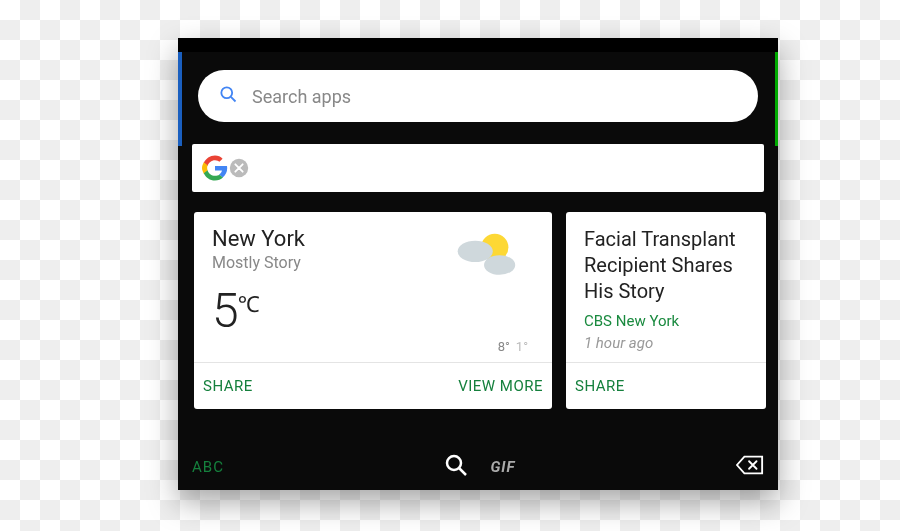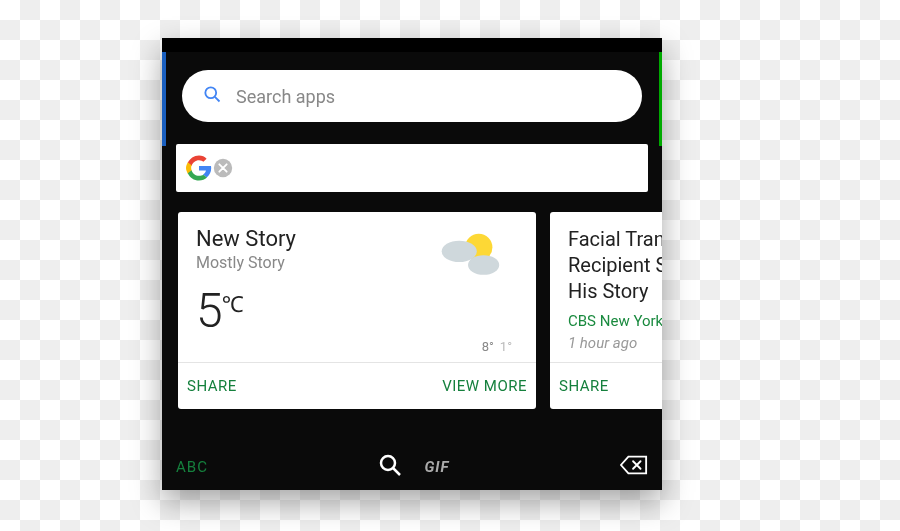--- a/index.html
+++ b/index.html
@@ -9,22 +9,22 @@
       background-image:
         linear-gradient(45deg, #eee 25%, transparent 25%, transparent 75%, #eee 75%),
         linear-gradient(45deg, #eee 25%, transparent 25%, transparent 75%, #eee 75%);
       background-size: 40px 40px;
       background-position: 0 0, 20px 20px;
       background-color: #fff;
       position: relative;
     }
     .device {
       position: absolute;
-      left: 162px; top: 38px;
-      width: 500px; height: 452px;
+      left: 178px; top: 38px;
+      width: 600px; height: 452px;
       background: #0a0a0a;
       box-shadow: 0 12px 28px rgba(0,0,0,0.35);
       overflow: hidden;
     }
     .topbar { height: 14px; background: #000; }
     .edge-left { position: absolute; left: 0; top: 14px; width: 4px; height: 94px; background: #1a5fbf; z-index: 0; }
     .edge-right { position: absolute; right: 0; top: 14px; width: 3px; height: 94px; background: #0a0; z-index: 0; }
     .search-pill {
       margin: 18px 20px 22px 20px;
       height: 52px;
@@ -142,21 +142,21 @@
       <svg viewBox="0 0 24 24">
         <circle cx="12" cy="12" r="10" fill="#bbb"></circle>
         <path d="M8 8l8 8M16 8l-8 8" stroke="#fff" stroke-width="2" stroke-linecap="round"></path>
       </svg>
     </span>
   </div>
 
   <div class="cards-row">
     <div class="card weather">
       <div class="card-body">
-        <div class="city">New Story</div>
+        <div class="city">New York</div>
         <div class="cond">Mostly Story</div>
         <div class="temp">
           <span>5</span><span class="deg-unit">℃</span>
         </div>
         <span class="weather-ico">
           <svg viewBox="0 0 80 60">
             <circle cx="50" cy="22" r="14" fill="#FDD835"></circle>
             <ellipse cx="30" cy="26" rx="18" ry="11" fill="#CFD8DC"></ellipse>
             <ellipse cx="55" cy="40" rx="16" ry="10" fill="#CFD8DC"></ellipse>
           </svg>

